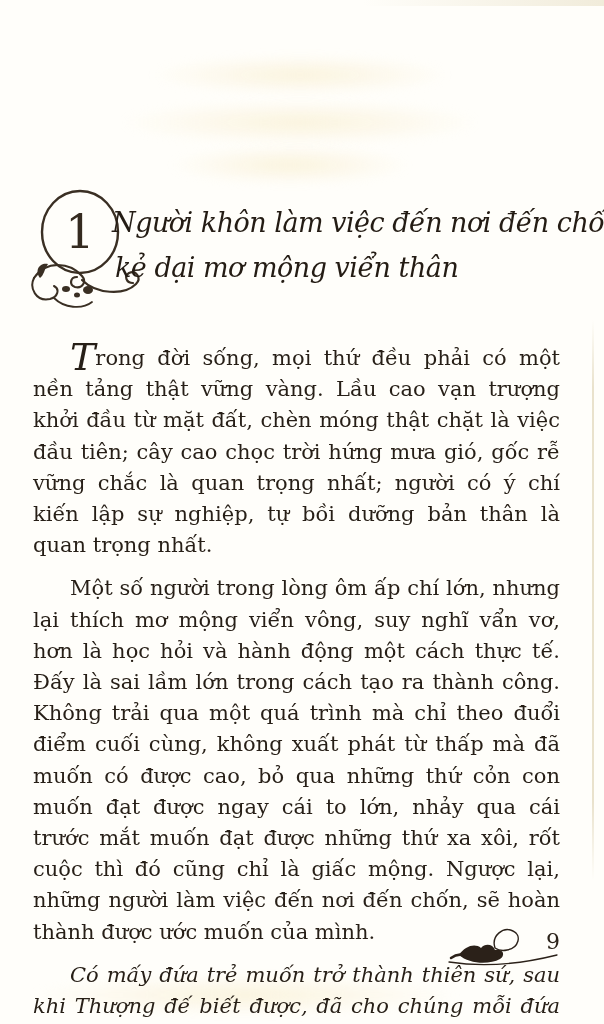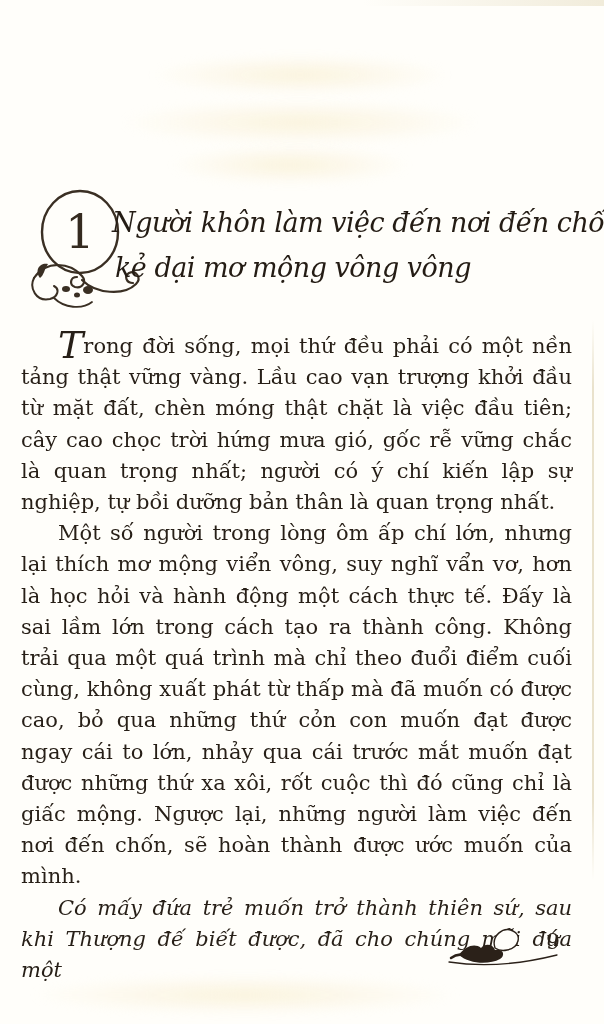--- a/index.html
+++ b/index.html
@@ -64,21 +64,21 @@
 
   
   .body-text {
     position: absolute;
     left: 21px; top: 331px;
     width: 551px;
     font-size: 21px;
     line-height: 31.2px;
     text-align: justify;
   }
-  .body-text p { margin: 0; text-indent: 37px; }
+  .body-text p { margin: 12px; text-indent: 37px; }
   .body-text p.italic { font-style: italic; }
   .drop-initial {
     font-style: italic;
     font-size: 38px;
     line-height: 0;
     vertical-align: -5px;
     letter-spacing: 0;
   }
 
   
@@ -119,21 +119,21 @@
       <path d="M10,92 C4,84 10,76 18,78 C14,84 14,89 10,92 Z"></path>
       <ellipse cx="36" cy="103" rx="4" ry="3"></ellipse>
       <ellipse cx="58" cy="104" rx="5" ry="4"></ellipse>
       <ellipse cx="47" cy="109" rx="3" ry="2.5"></ellipse>
     </g>
     <text x="50" y="62" text-anchor="middle" font-size="46">1</text>
   </svg>
 
   <div class="chapter-title">
     <div class="title-line title-line1">Người khôn làm việc đến nơi đến chốn,</div>
-    <div class="title-line title-line2">kẻ dại mơ mộng vông vông</div>
+    <div class="title-line title-line2">kẻ dại mơ mộng viển thân</div>
   </div>
 
   <div class="body-text">
     <p><span class="drop-initial">T</span><span>rong đời sống, mọi thứ đều phải có một nền tảng thật vững vàng. Lầu cao vạn trượng khởi đầu từ mặt đất, chèn móng thật chặt là việc đầu tiên; cây cao chọc trời hứng mưa gió, gốc rễ vững chắc là quan trọng nhất; người có ý chí kiến lập sự nghiệp, tự bồi dưỡng bản thân là quan trọng nhất.</span></p>
     <p><span>Một số người trong lòng ôm ấp chí lớn, nhưng lại thích mơ mộng viển vông, suy nghĩ vẩn vơ, hơn là học hỏi và hành động một cách thực tế. Đấy là sai lầm lớn trong cách tạo ra thành công. Không trải qua một quá trình mà chỉ theo đuổi điểm cuối cùng, không xuất phát từ thấp mà đã muốn có được cao, bỏ qua những thứ cỏn con muốn đạt được ngay cái to lớn, nhảy qua cái trước mắt muốn đạt được những thứ xa xôi, rốt cuộc thì đó cũng chỉ là giấc mộng. Ngược lại, những người làm việc đến nơi đến chốn, sẽ hoàn thành được ước muốn của mình.</span></p>
     <p class="italic"><span>Có mấy đứa trẻ muốn trở thành thiên sứ, sau khi Thượng đế biết được, đã cho chúng mỗi đứa một</span></p>
   </div>
 
   <svg class="footer-ornament" viewBox="0 0 118 46" xmlns="http://www.w3.org/2000/svg">
     <path d="M6,38 C38,43 74,41 114,31" stroke="#2b2119" stroke-width="1.3" fill="none" stroke-linecap="round"></path>

